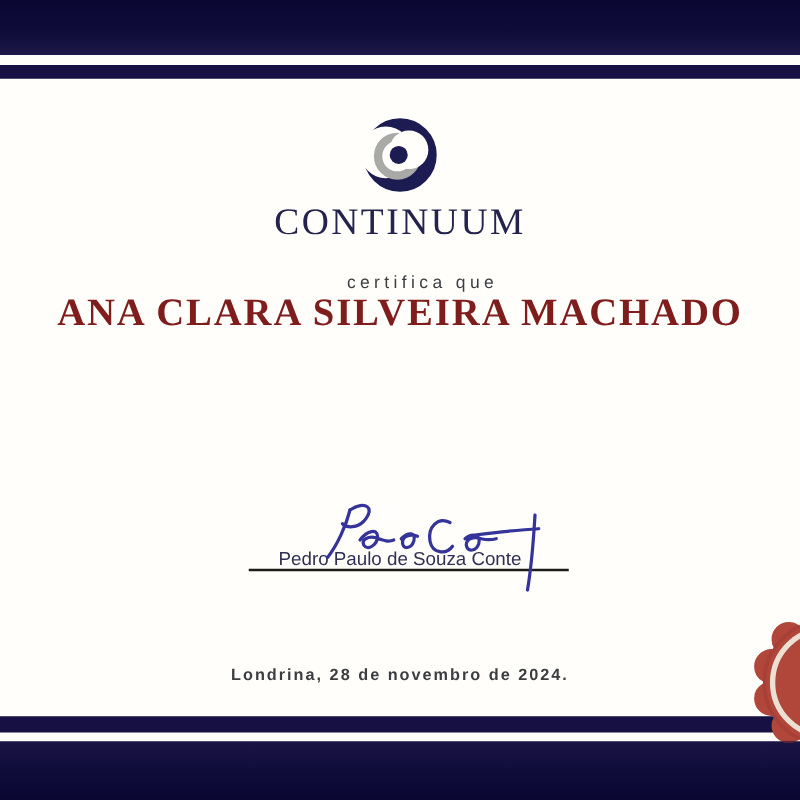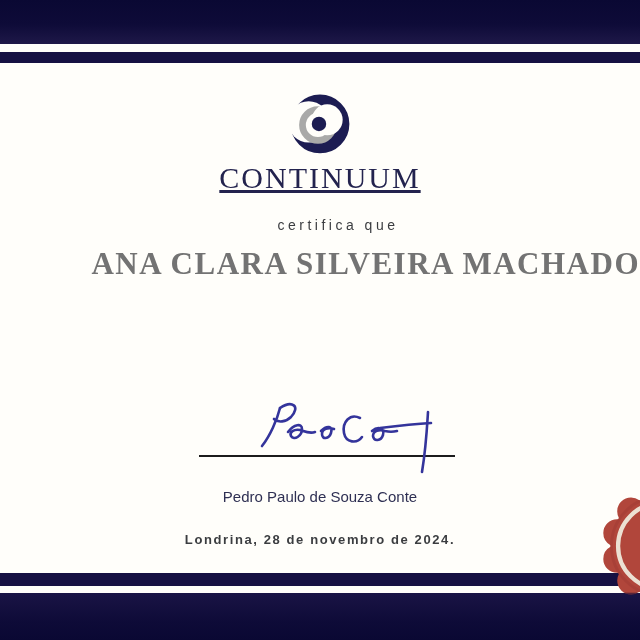--- a/index.html
+++ b/index.html
@@ -10,27 +10,27 @@
   .band{position:absolute;left:0;right:0;}
   .band-top-outer{top:0;height:44px;background:linear-gradient(180deg,#0a0833 0%,#0e0b38 55%,#1e1848 100%);}
   .band-top-inner{top:52px;height:11px;background:#161142;}
   .band-bottom-inner{top:573px;height:13px;background:#161142;}
   .band-bottom-outer{top:593px;height:47px;background:linear-gradient(180deg,#1a1445 0%,#0e0b38 60%,#0a0833 100%);}
 
   
   .abs-center{position:absolute;left:0;right:0;text-align:center;}
   .logo-wrap{top:92px;}
   .brand{top:161px;font-family:"Liberation Serif",serif;font-weight:400;font-size:30px;
-         letter-spacing:2px;color:#23234e;text-decoration:underline;}
+         letter-spacing:2px;color:#23234e;}
   .certifies{top:217px;font-size:14px;letter-spacing:3.5px;color:#3b3d40;font-weight:500;padding-left:36px;}
-  .recipient{top:246px;font-family:"Liberation Serif",serif;font-weight:700;font-size:31px;
-             letter-spacing:1.5px;color:#737373;text-align:right;}
+  .recipient{top:232px;font-family:"Liberation Serif",serif;font-weight:700;font-size:31px;
+             letter-spacing:1.5px;color:#7f1d1d;}
   .body-text{top:307px;width:606px;margin:0 auto;font-size:15px;line-height:1.5;color:#3a3c3f;}
   .body-text b{font-weight:700;color:#343639;}
-  .signer-name{top:488px;font-size:15px;color:#2f3053;}
+  .signer-name{top:439px;font-size:15px;color:#2f3053;}
   .signer-role{top:483px;font-size:15px;color:#2f3053;}
   .date-line{top:532px;font-size:13px;letter-spacing:1.6px;color:#3b3d40;font-weight:700;}
 
   .sig-svg{position:absolute;left:250px;top:396px;z-index:3;}
   .sig-line{position:absolute;left:199px;top:455px;width:256px;height:2px;background:#1c1c1c;}
 
   .logo-svg{display:inline-block;}
 
   .seal-svg{position:absolute;left:599px;top:484px;z-index:5;}
 </style>

